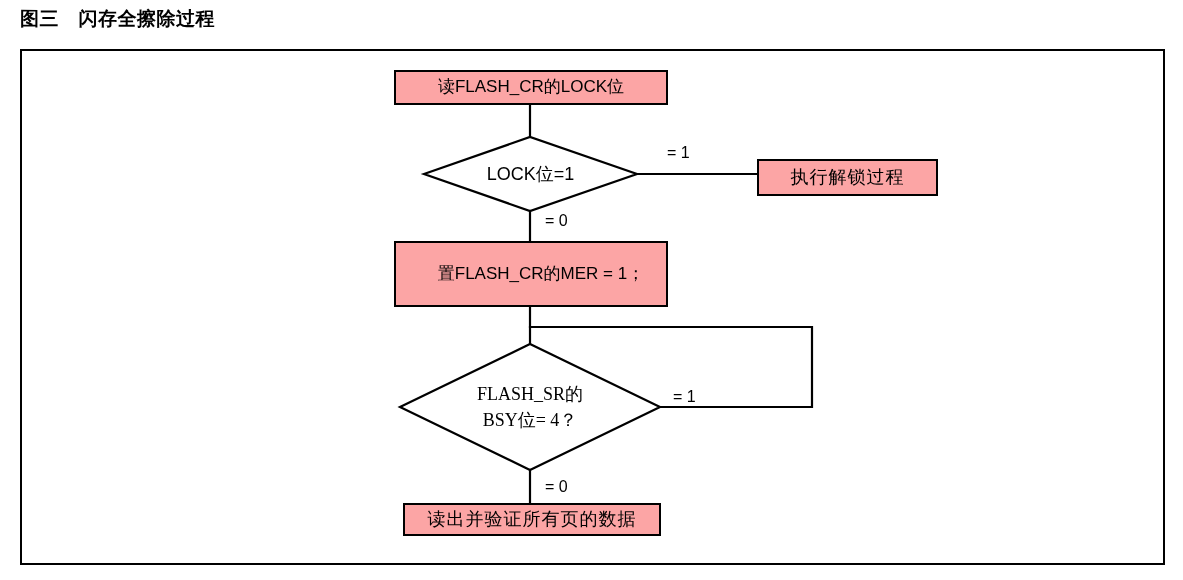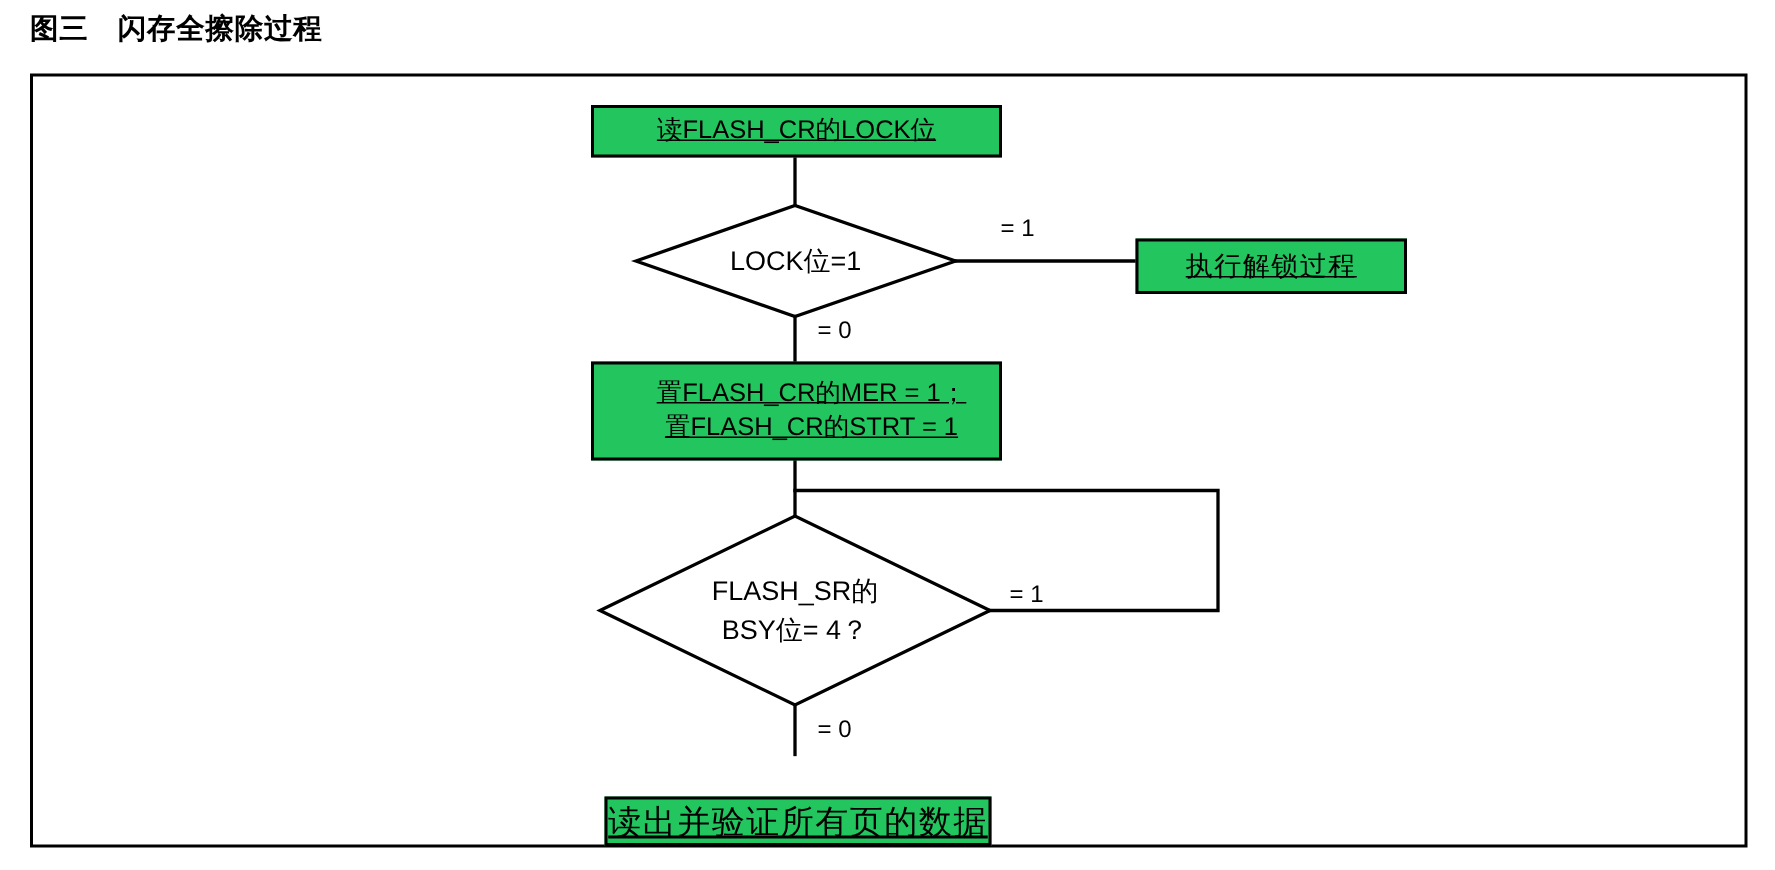--- a/index.html
+++ b/index.html
@@ -39,37 +39,35 @@
     position: absolute;
     left: 0;
     top: 0;
     width: 1183px;
     height: 580px;
     pointer-events: none;
   }
   .node-box {
     position: absolute;
     border: 2px solid #000000;
-    background: #22c55e;
+    background: #fca5a5;
     box-sizing: border-box;
     display: flex;
     flex-direction: column;
     align-items: center;
     justify-content: center;
     color: #000000;
     font-size: 17px;
     line-height: 1.35;
     white-space: pre;
-    text-decoration: underline;
   }
   .node-box.serif {
     font-family: "Liberation Serif", "DejaVu Serif", serif;
-    font-size: 22px;
+    font-size: 18px;
     letter-spacing: 1px;
-    margin-top: 28px;
   }
   .diamond-label {
     position: absolute;
     display: flex;
     flex-direction: column;
     align-items: center;
     justify-content: center;
     color: #000000;
     font-size: 18px;
     line-height: 1.45;
@@ -122,24 +120,23 @@
 <div class="edge-label" style="left:667px; top:144px;">= 1</div>
 
 <div class="edge-label" style="left:545px; top:212px;">= 0</div>
 
 <div class="node-box" style="left:757px; top:159px; width:181px; height:37px;">
   <span class="serif" style="font-family:'Liberation Serif', serif; font-size:18px; letter-spacing:1px;">执行解锁过程</span>
 </div>
 
 <div class="node-box" style="left:394px; top:241px; width:274px; height:66px;padding-left:20px;">
   <span>置FLASH_CR的MER = 1；</span>
-  <span>置FLASH_CR的STRT = 1</span>
 </div>
 
-<div class="diamond-label" style="left:420px; top:381px; width:220px; height:52px;">
+<div class="diamond-label" style="left:420px; top:381px; width:220px; height:52px;font-family:Liberation Serif, serif;">
   <span>FLASH_SR的</span>
   <span>BSY位= 4？</span>
 </div>
 
 <div class="edge-label" style="left:673px; top:388px;">= 1</div>
 
 <div class="edge-label" style="left:545px; top:478px;">= 0</div>
 
 <div class="node-box serif" style="left:403px; top:503px; width:258px; height:33px;">
   <span>读出并验证所有页的数据</span>

